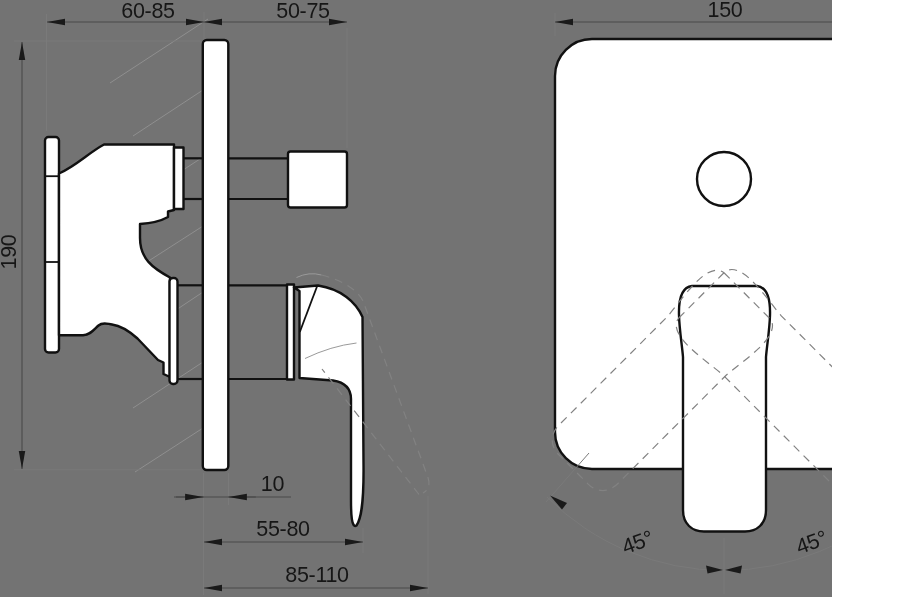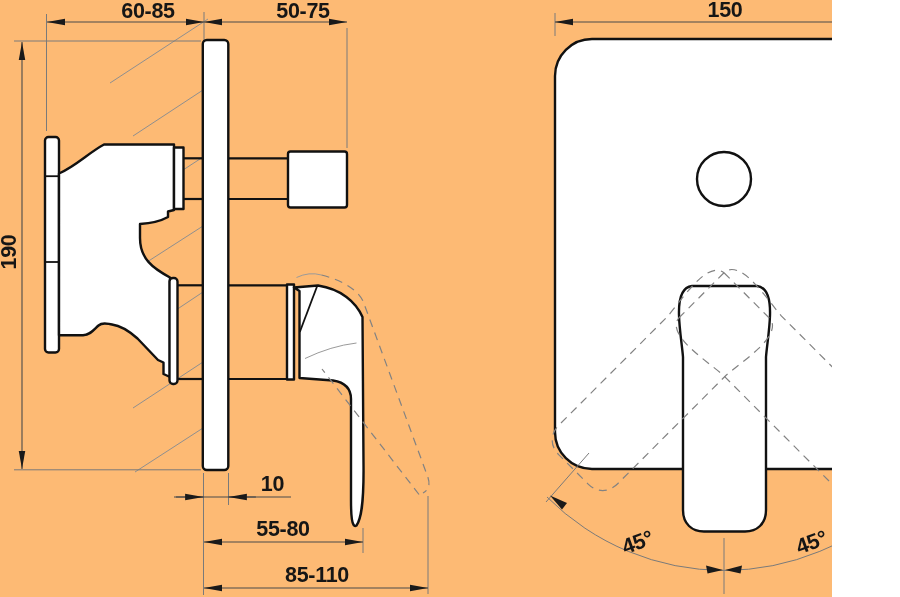--- a/index.html
+++ b/index.html
@@ -1,16 +1,16 @@
 <!DOCTYPE html>
 <html><head>
 <meta charset="utf-8">
 <style>
   html,body{margin:0;padding:0;background:#ffffff;}
-  .stage{width:832px;height:597px;background:#fdba74;overflow:hidden;font-weight:bold;}
+  .stage{width:832px;height:597px;background:#737373;overflow:hidden;}
   svg{display:block;}
   .outline{fill:#ffffff;stroke:#111111;stroke-width:2.4;stroke-linejoin:round;}
   .outline-thin{fill:none;stroke:#111111;stroke-width:1.8;}
   .stem{stroke:#111111;stroke-width:2.2;fill:none;}
   .dline{stroke:#4a4a4a;stroke-width:1.1;fill:none;}
   .xline{stroke:#7a7a7a;stroke-width:1;fill:none;}
   .hatch{stroke:#8f8f8f;stroke-width:1;fill:none;}
   .ghost{stroke:#828282;stroke-width:1.2;fill:none;stroke-dasharray:8 6;}
   .ghost-solid{stroke:#9a9a9a;stroke-width:1;fill:none;}
   .arrow{fill:#1a1a1a;stroke:none;}

